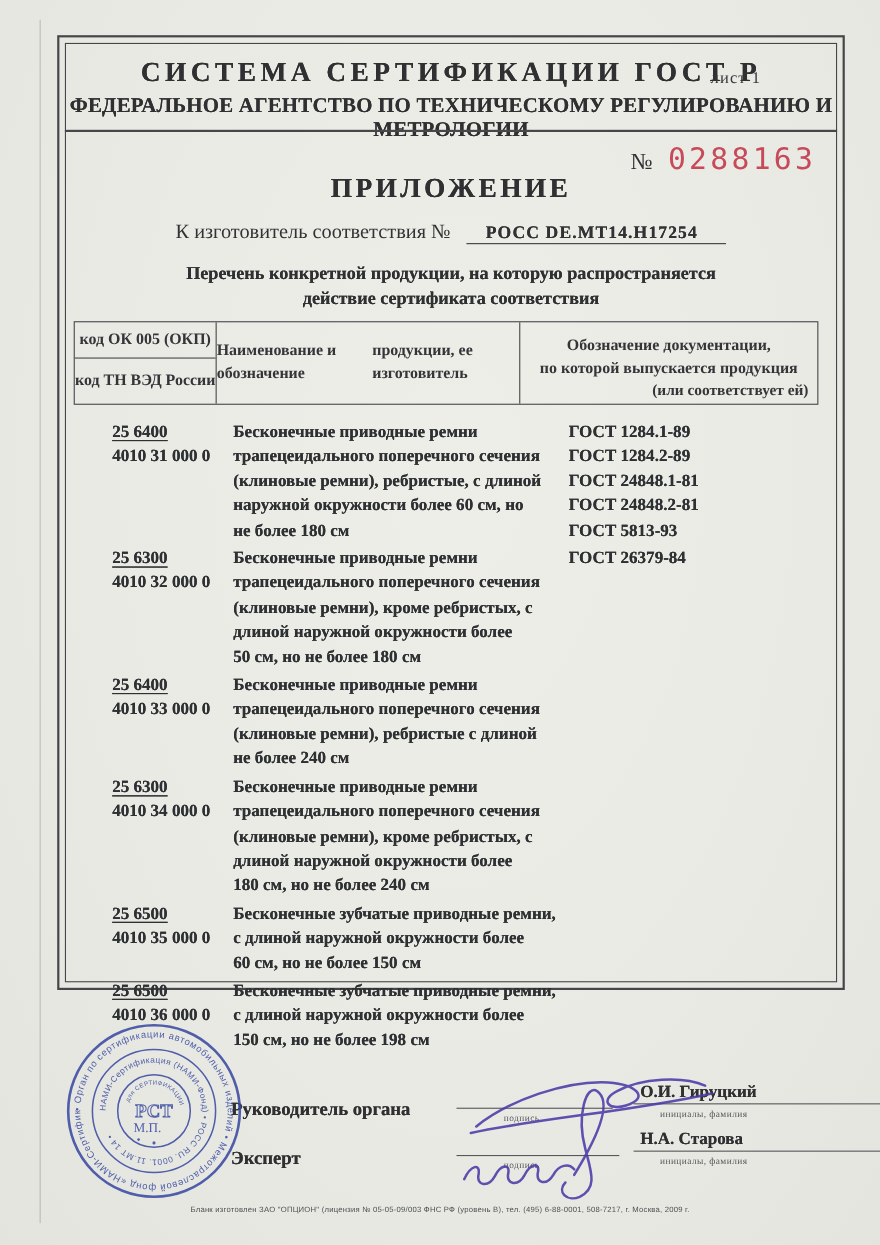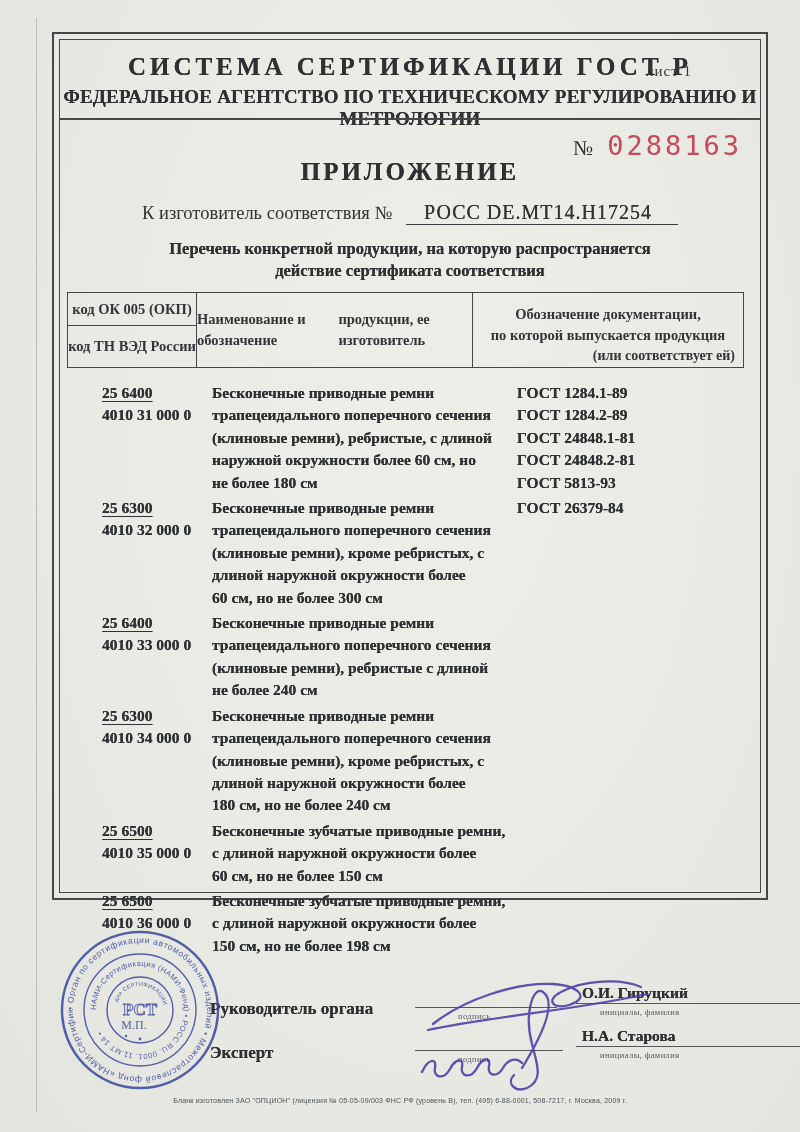--- a/index.html
+++ b/index.html
@@ -35,21 +35,21 @@
   .form-number{position:absolute;top:90px;right:18px;white-space:nowrap;}
   .form-number .no-sign{font-size:21px;color:#303234;margin-right:14px;}
   .form-number .no-digits{
     font-family:"DejaVu Sans Mono", monospace;font-size:27px;color:#c7495a;
     letter-spacing:3px;font-weight:normal;}
   
   .appendix{position:absolute;top:118px;left:0;right:0;text-align:center;
     font-size:25px;font-weight:bold;letter-spacing:3px;color:#2e3032;text-shadow:0 0 .3px #2e3032;}
   .cert-line{position:absolute;top:161px;left:0;right:0;text-align:center;font-size:18.5px;color:#303234;}
   .cert-line .cert-no{
-    font-weight:normal;font-size:20px;letter-spacing:1px;margin-left:14px;
+    font-weight:bold;font-size:16px;letter-spacing:1px;margin-left:14px;
     border-bottom:1.5px solid #3a3b3e;padding:0 26px 1px 18px;text-shadow:0 0 .3px #2e3032;}
   .subtitle{position:absolute;top:198px;left:0;right:0;text-align:center;
     font-size:16.5px;font-weight:bold;line-height:22px;color:#2e3032;text-shadow:0 0 .3px #2e3032;}
   
   .thead{
     position:absolute;top:252px;left:7px;width:677px;height:76px;
     border:1.5px solid #46474b;box-sizing:border-box;display:flex;
     font-size:14.5px;font-weight:bold;color:#333538;}
   .th{position:relative;box-sizing:border-box;}
   .col1{width:129px;border-right:1px solid #46474b;}
@@ -155,21 +155,21 @@
           <div class="trow">
             <div>
               <div class="okp">25 6300</div>
               <div>4010 32 000 0</div>
             </div>
             <div>
               <div>Бесконечные приводные ремни</div>
               <div>трапецеидального поперечного сечения</div>
               <div>(клиновые ремни), кроме ребристых, с</div>
               <div>длиной наружной окружности более</div>
-              <div>60 см, но не более 300 см</div>
+              <div>50 см, но не более 180 см</div>
             </div>
             <div>
               <div>ГОСТ 26379-84</div>
             </div>
           </div>
           <div class="trow">
             <div>
               <div class="okp">25 6400</div>
               <div>4010 33 000 0</div>
             </div>

